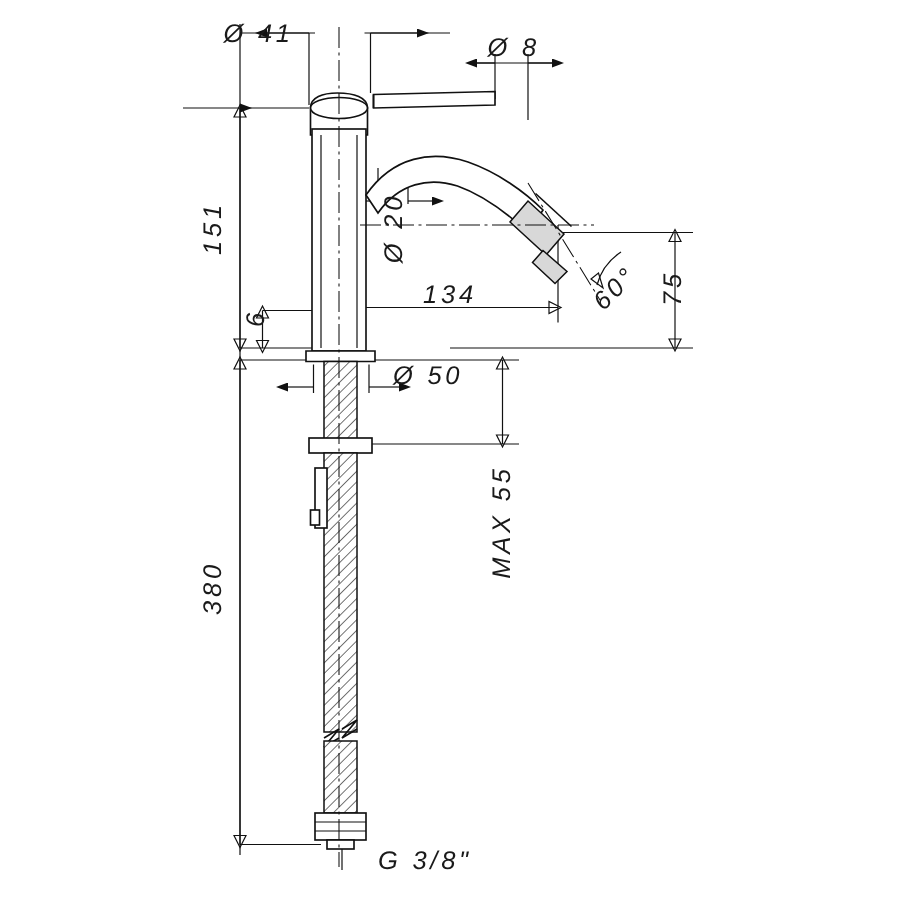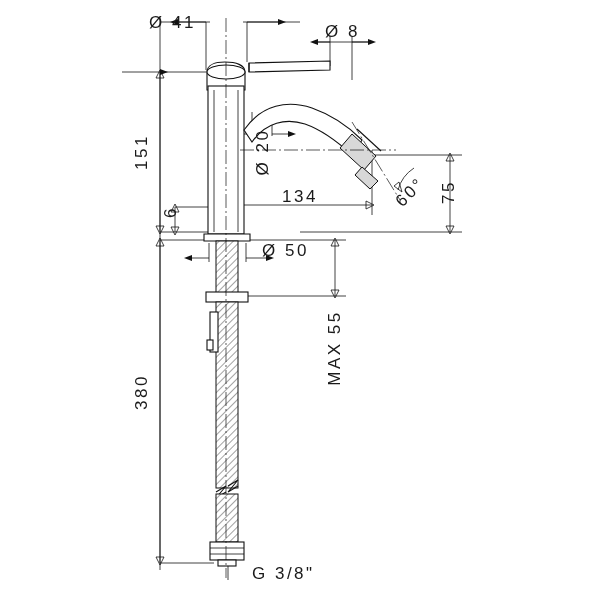--- a/index.html
+++ b/index.html
@@ -10,20 +10,21 @@
   body {
     width: 600px;
     height: 600px;
     font-family: "Liberation Sans", sans-serif;
     overflow: hidden;
   }
   #drawing-root {
     position: relative;
     width: 600px;
     height: 600px;
+    font-style: italic;
   }
   svg.tech-drawing {
     display: block;
     width: 600px;
     height: 600px;
   }
   .dim-text {
     font-family: "Liberation Sans", sans-serif;
     font-size: 17px;
     letter-spacing: 2.5px;

